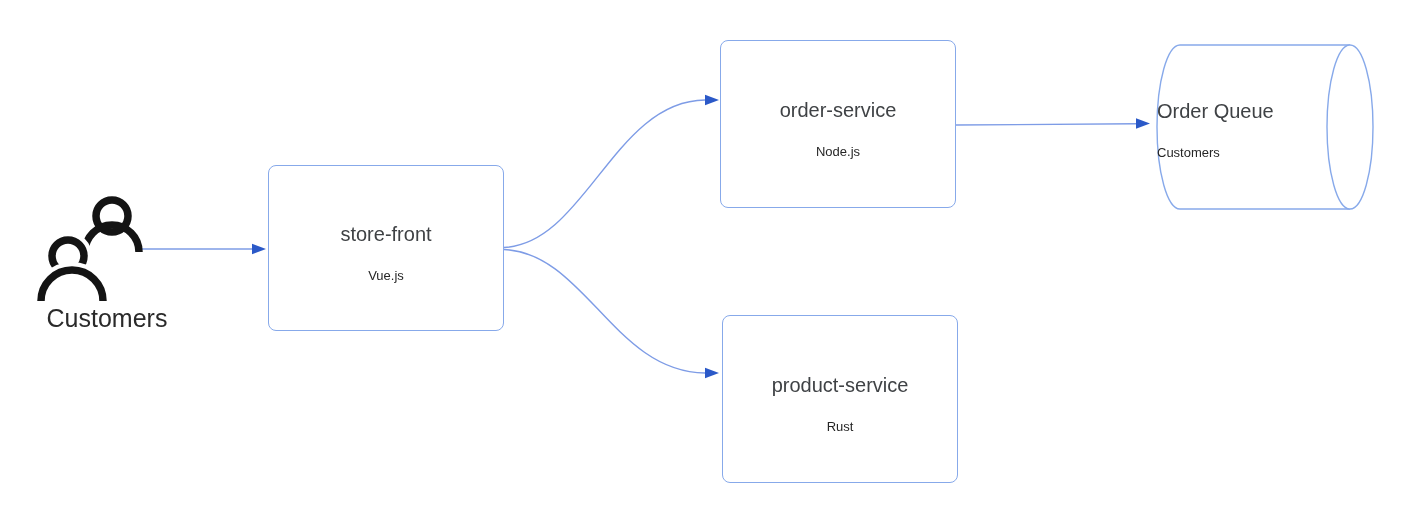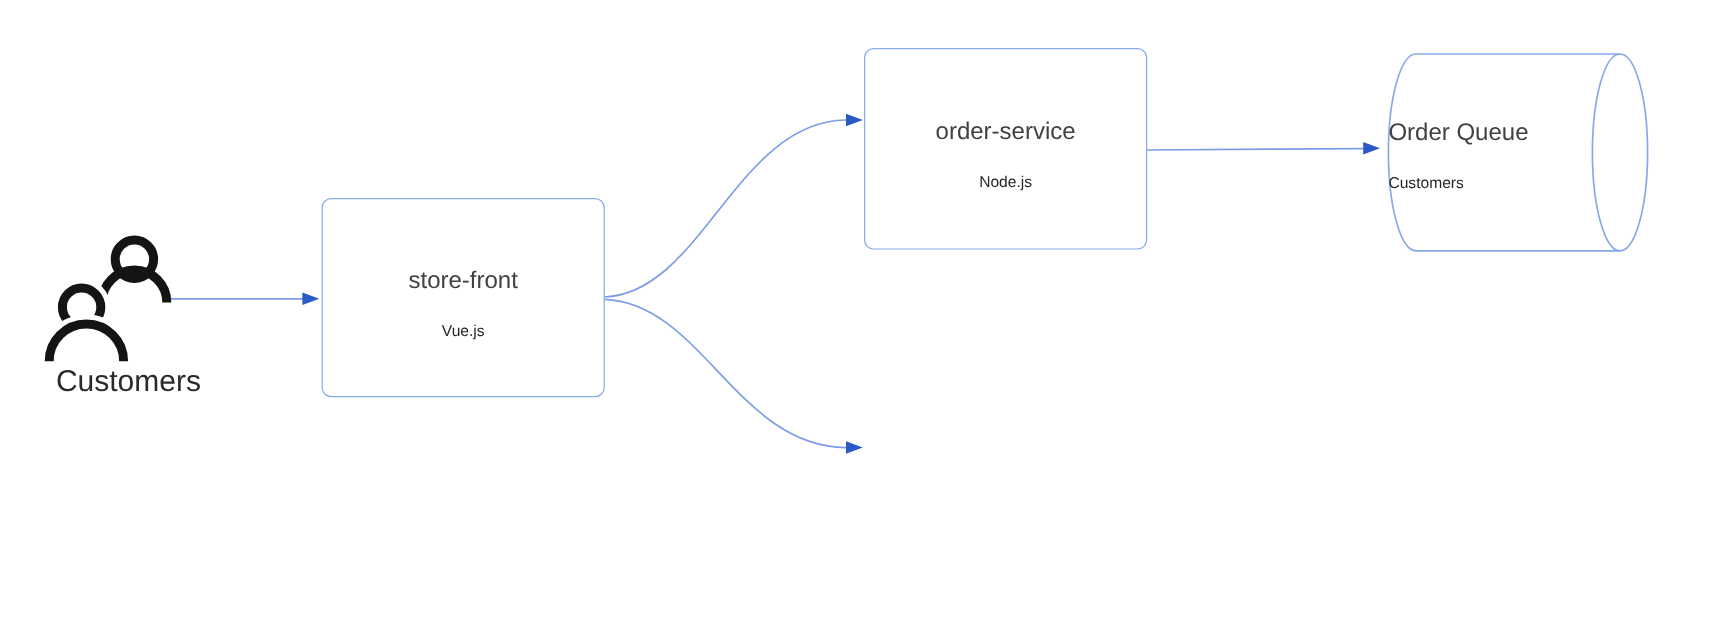--- a/index.html
+++ b/index.html
@@ -102,19 +102,23 @@
   <div class="node" id="node-store-front">
     <div class="node-title">store-front</div>
     <div class="node-subtitle">Vue.js</div>
   </div>
 
   <div class="node" id="node-order-service">
     <div class="node-title">order-service</div>
     <div class="node-subtitle">Node.js</div>
   </div>
 
+  <div class="node" id="node-product-service">
+    <div class="node-title">product-service</div>
+    <div class="node-subtitle">Rust</div>
+  </div>
 
   <div class="queue-labels" id="queue-labels">
     <div class="node-title">Order Queue</div>
     <div class="node-subtitle">Customers</div>
   </div>
 
 </div>
 
 </body></html>

